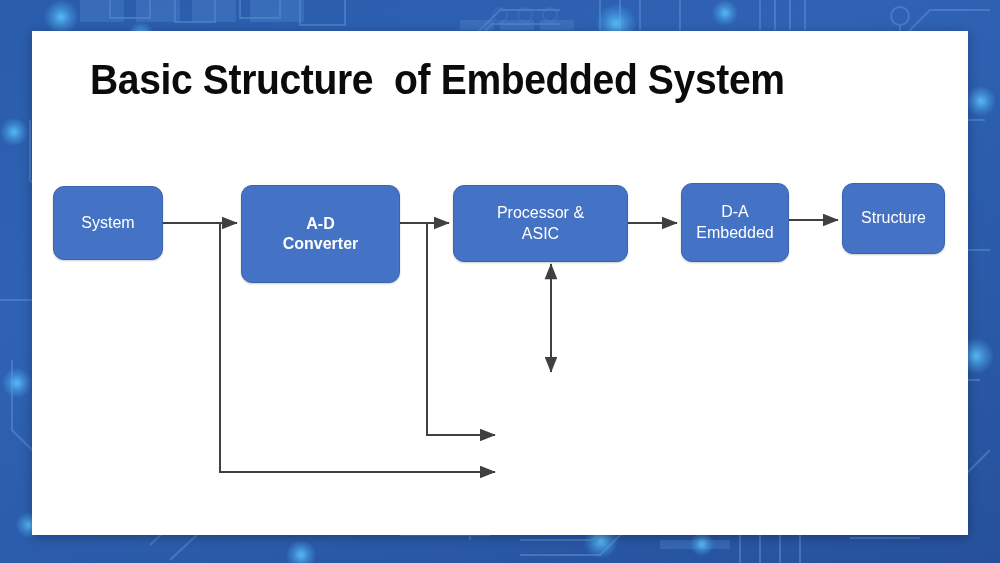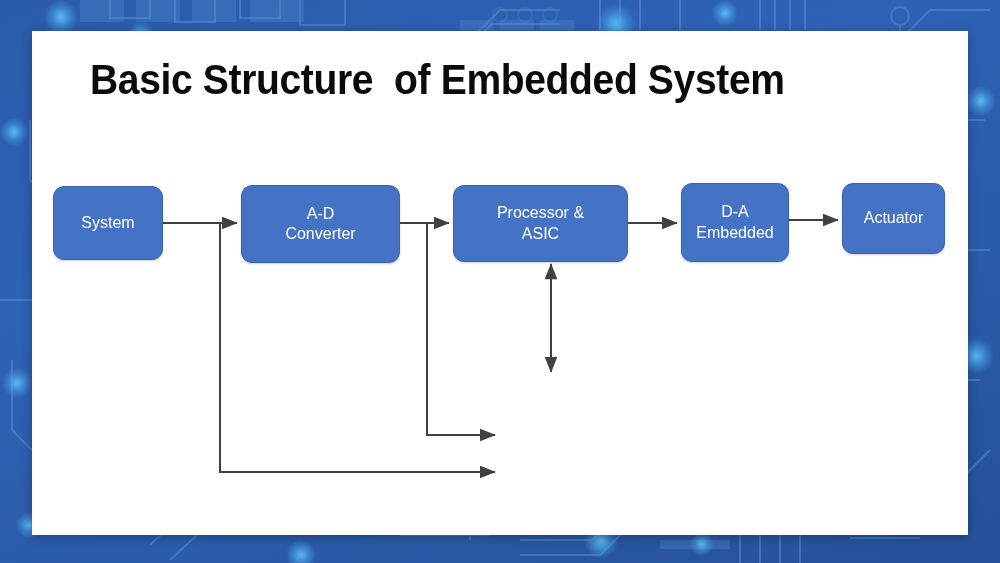--- a/index.html
+++ b/index.html
@@ -191,35 +191,35 @@
           <path d="M395 192 L395 404 L463 404" marker-end="url(#ah)"></path>
 
           <path d="M188 192 L188 441 L463 441" marker-end="url(#ah)"></path>
         </g>
       </svg>
 
       <div class="node" style="left:21px;  top:155px; width:110px; height:74px;">
         <span>System</span>
       </div>
 
-      <div class="node" style="left:209px; top:154px; width:159px; height:78px;">
+      <div class="node" style="left:209px; top:154px; width:159px; height:98px;font-weight:bold;">
         <span>A-D
 Converter</span>
       </div>
 
       <div class="node" style="left:421px; top:154px; width:175px; height:77px;justify-content:center;">
         <span>Processor &amp;
 ASIC</span>
       </div>
 
       <div class="node" style="left:649px; top:152px; width:108px; height:79px;">
         <span>D-A
 Embedded</span>
       </div>
 
       <div class="node" style="left:810px; top:152px; width:103px; height:71px;">
-        <span>Actuator</span>
+        <span>Structure</span>
       </div>
 
 
     </div>
   </div>
 </div>
 
 </body></html>

